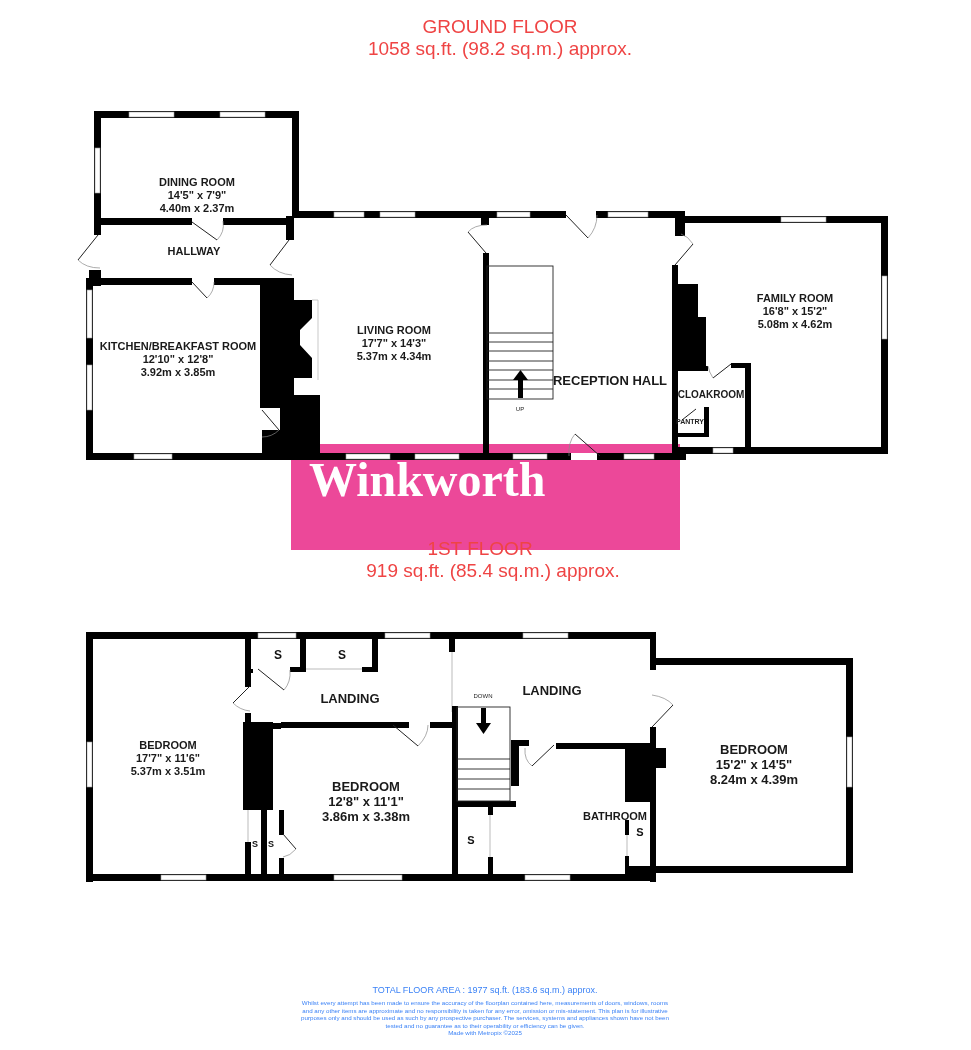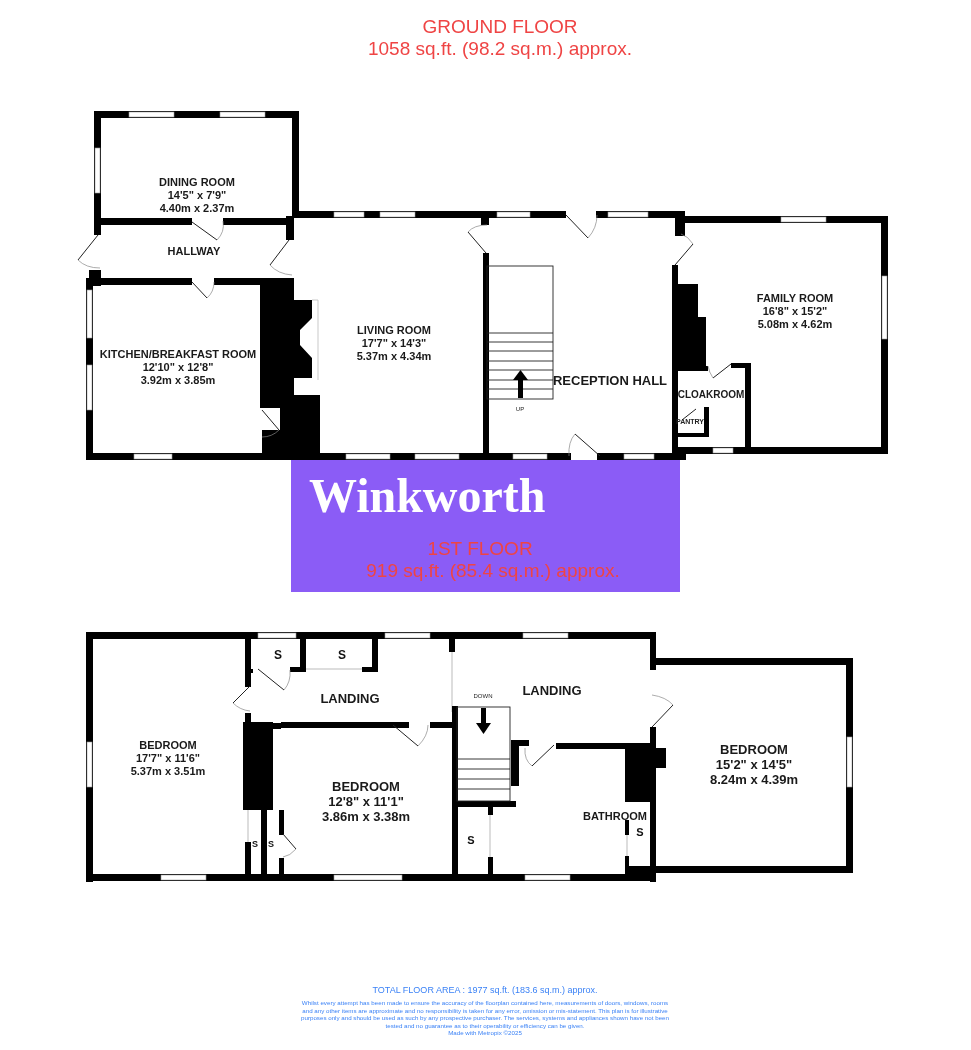--- a/index.html
+++ b/index.html
@@ -7,21 +7,21 @@
     .floor-title { position: absolute; text-align: center; font-size: 19px; line-height: 22px; color: #ef4444; }
     .floor-title .t { display: block; }
     svg.plan { position: absolute; left: 0; top: 0; }
     .room-label { position: absolute; text-align: center; font-weight: bold; font-size: 11px; line-height: 13px; color: #1a1a1a; white-space: nowrap; transform: translate(-50%, 0); }
     .room-label .name { display: block; }
     .room-label .dim { display: block; }
     .mid .name { font-size: 13px; line-height: 15px; }
     .mid .dim { font-size: 13px; line-height: 15px; }
     .small-tag { position: absolute; font-weight: bold; font-size: 11px; transform: translate(-50%, -50%); color: #111; }
     .tiny-tag { position: absolute; font-size: 6px; transform: translate(-50%, -50%); color: #222; }
-    .watermark { position: absolute; left: 291px; top: 460px; width: 389px; height: 132px; background: #8b5cf6; }
+    .watermark { position: absolute; left: 291px; top: 444px; width: 389px; height: 106px; background: #ec4899; }
     .watermark .brand { position: absolute; left: 18px; top: 8px; font-family: "Liberation Serif", "DejaVu Serif", serif; font-weight: bold; font-size: 48px; color: #ffffff; letter-spacing: 0px; }
     .footer { position: absolute; left: 290px; top: 984px; width: 390px; text-align: center; color: #3b82f6; }
     .footer .total { font-size: 9px; line-height: 12px; }
     .footer .disc { font-size: 6.2px; line-height: 7.6px; margin-top: 3px; padding: 0 8px; }
   </style>
 </head>
 <body>
 
 <div class="floor-title" style="left:330px; top:16px; width:340px;">
   <span class="t">GROUND FLOOR</span>
@@ -240,21 +240,21 @@
 </svg>
 
 <div class="room-label" style="left:197px; top:152px;margin-top:24px;">
   <span class="name">DINING ROOM</span>
   <span class="dim">14'5"  x 7'9"</span>
   <span class="dim">4.40m  x 2.37m</span>
 </div>
 <div class="room-label" style="left:194px; top:245px;">
   <span class="name">HALLWAY</span>
 </div>
-<div class="room-label" style="left:178px; top:348px;">
+<div class="room-label" style="left:178px; top:340px;">
   <span class="name">KITCHEN/BREAKFAST ROOM</span>
   <span class="dim">12'10"  x 12'8"</span>
   <span class="dim">3.92m  x 3.85m</span>
 </div>
 <div class="room-label" style="left:394px; top:324px;">
   <span class="name">LIVING ROOM</span>
   <span class="dim">17'7"  x 14'3"</span>
   <span class="dim">5.37m  x 4.34m</span>
 </div>
 <div class="room-label mid" style="left:610px; top:328px;margin-top:45px;">

